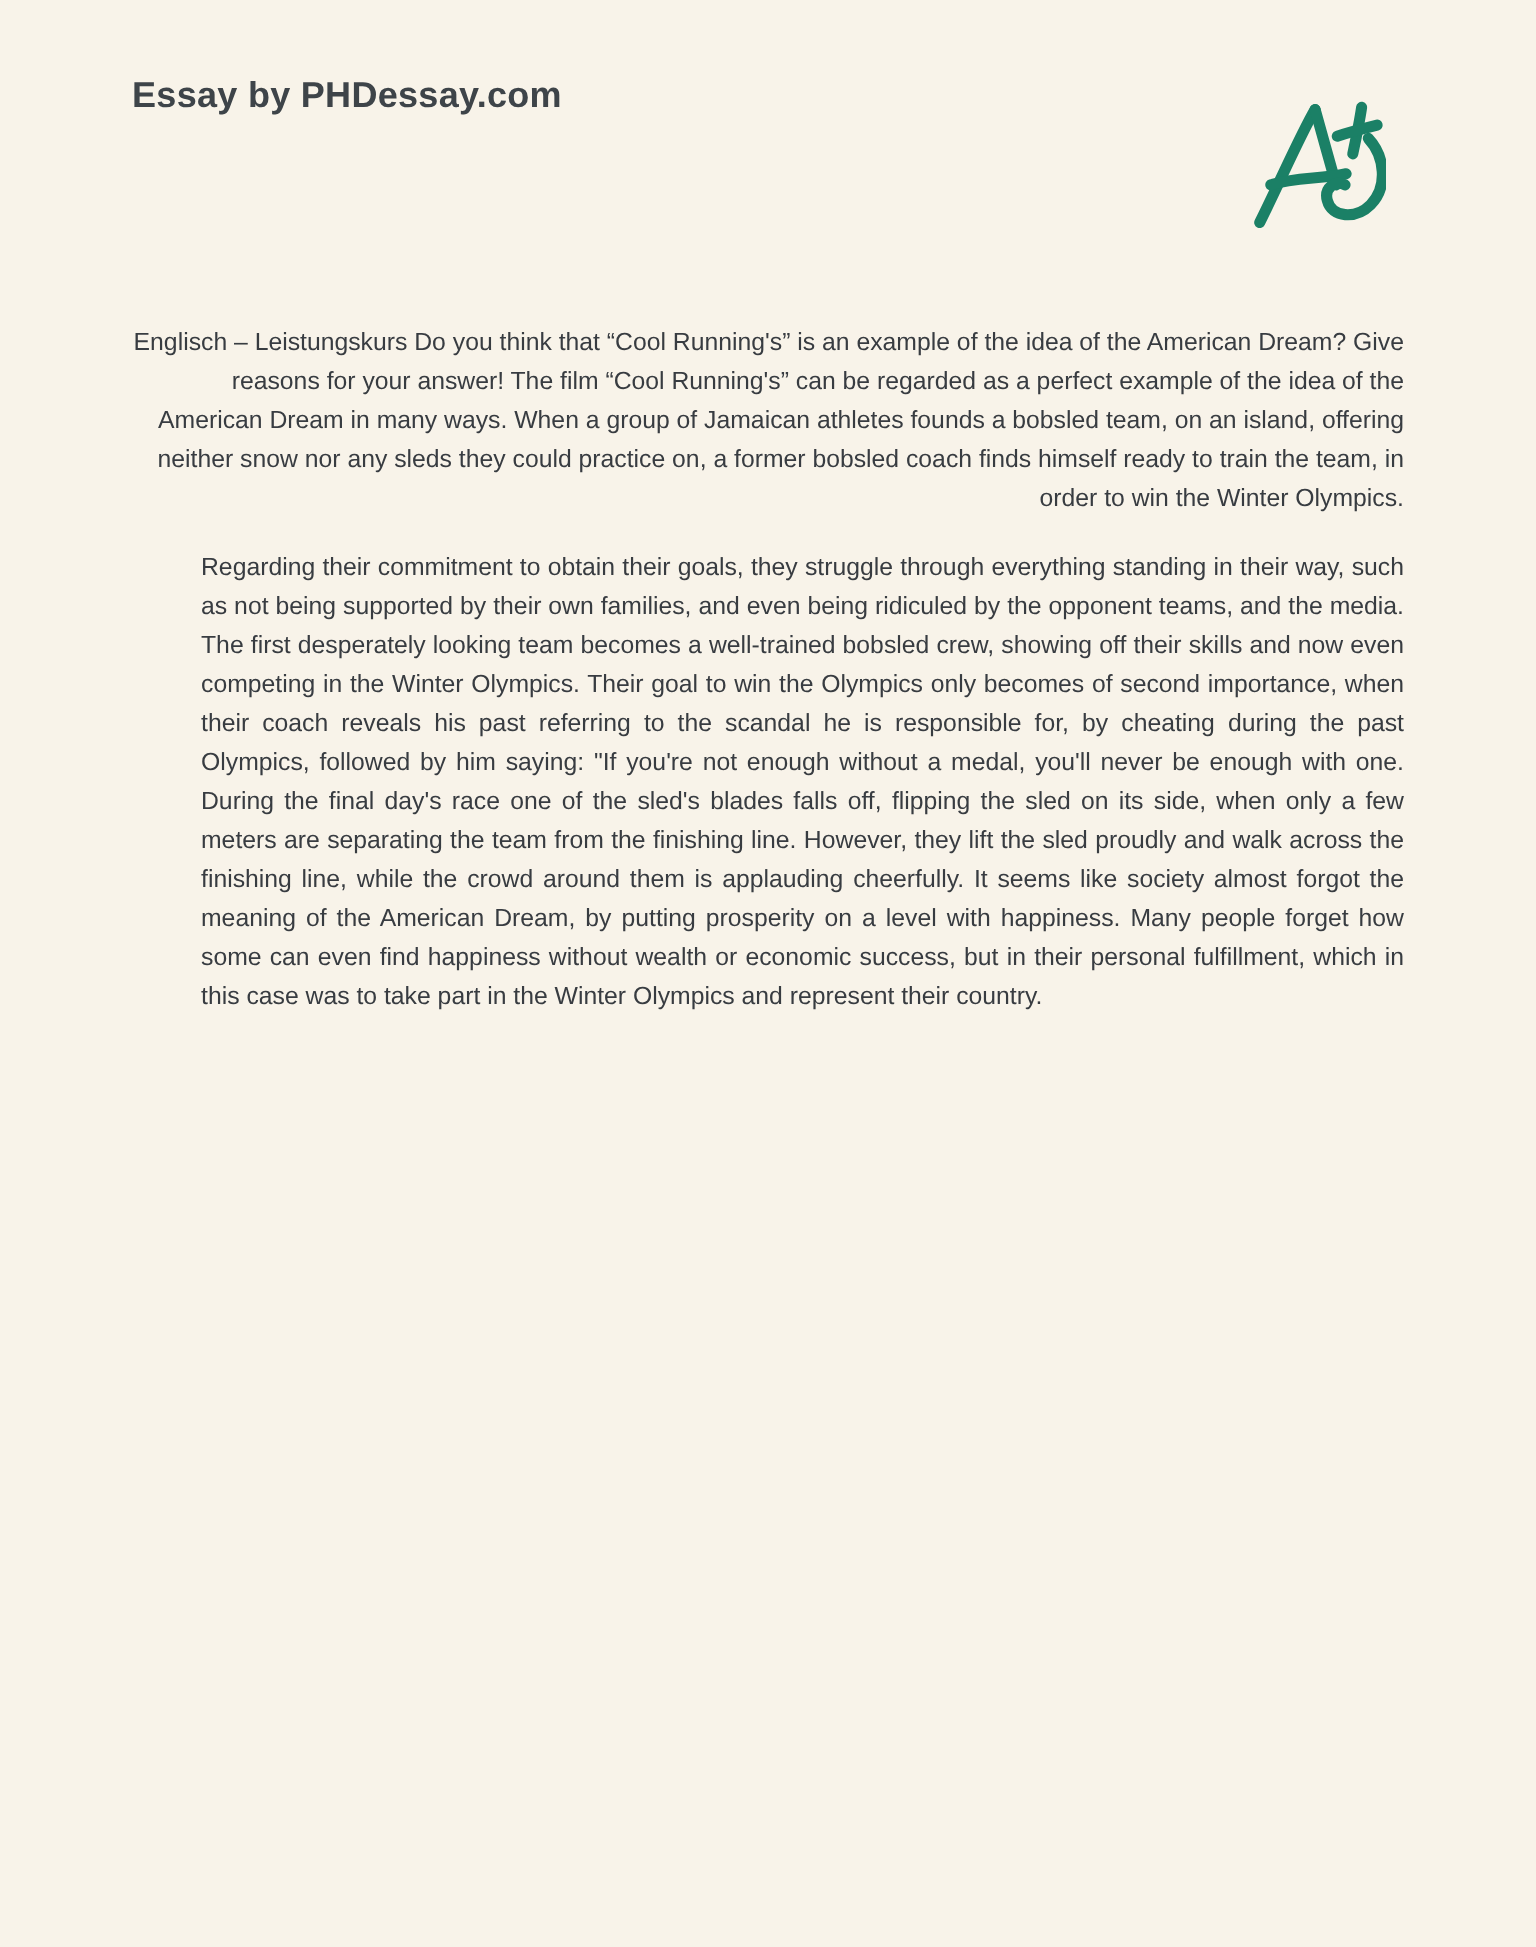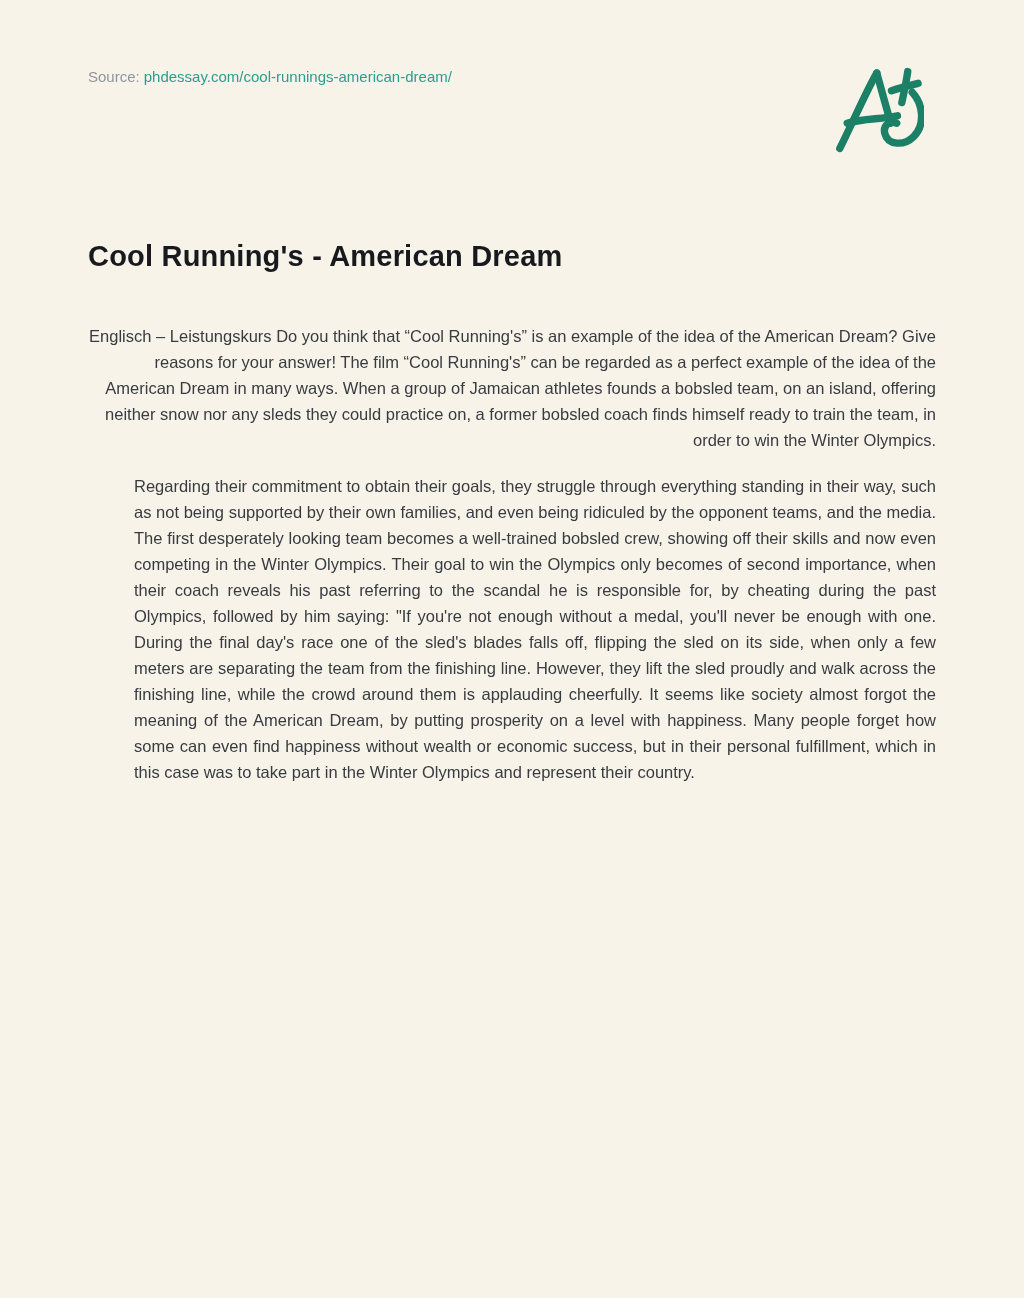--- a/index.html
+++ b/index.html
@@ -75,37 +75,34 @@
     text-align: justify;
   }
 </style>
 </head>
 <body>
 
 <div class="page">
 
   <header class="header">
     <div class="header-text">
-      <p class="source-line">
-        <span>Source:</span><a class="source-link">phdessay.com/cool-runnings-american-dream/</a>
-      </p>
+      <h1 class="site-title">Essay by PHDessay.com</h1>
     </div>
     <div class="logo">
       <svg width="96" height="106" viewBox="0 0 130 140" fill="none" stroke="currentColor" stroke-width="10" stroke-linecap="round">
         <path d="M16,126 C34,90 52,48 66,24"></path>
         <path d="M66,24 C72,46 79,70 85,92"></path>
         <path d="M26,92 C48,85 70,87 94,82"></path>
         <path d="M108,22 C106,36 103,50 100,64"></path>
         <path d="M86,48 C98,44 110,41 122,38"></path>
         <path d="M114,50 C129,66 132,94 116,110 C103,123 81,122 77,106 C74,95 84,87 93,92"></path>
       </svg>
     </div>
   </header>
 
   <main>
-    <h2 class="essay-title">Cool Running's - American Dream</h2>
 
     <p class="para">Englisch – Leistungskurs Do you think that “Cool Running's” is an example of the idea of the American Dream? Give reasons for your answer! The film “Cool Running's” can be regarded as a perfect example of the idea of the American Dream in many ways. When a group of Jamaican athletes founds a bobsled team, on an island, offering neither snow nor any sleds they could practice on, a former bobsled coach finds himself ready to train the team, in order to win the Winter Olympics.</p>
 
     <p class="para justify">Regarding their commitment to obtain their goals, they struggle through everything standing in their way, such as not being supported by their own families, and even being ridiculed by the opponent teams, and the media. The first desperately looking team becomes a well-trained bobsled crew, showing off their skills and now even competing in the Winter Olympics. Their goal to win the Olympics only becomes of second importance, when their coach reveals his past referring to the scandal he is responsible for, by cheating during the past Olympics, followed by him saying: "If you're not enough without a medal, you'll never be enough with one. During the final day's race one of the sled's blades falls off, flipping the sled on its side, when only a few meters are separating the team from the finishing line. However, they lift the sled proudly and walk across the finishing line, while the crowd around them is applauding cheerfully. It seems like society almost forgot the meaning of the American Dream, by putting prosperity on a level with happiness. Many people forget how some can even find happiness without wealth or economic success, but in their personal fulfillment, which in this case was to take part in the Winter Olympics and represent their country.</p>
   </main>
 
 </div>
 
 </body></html>

